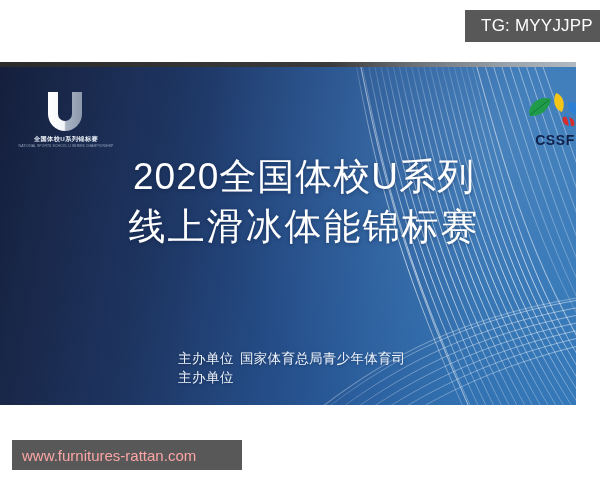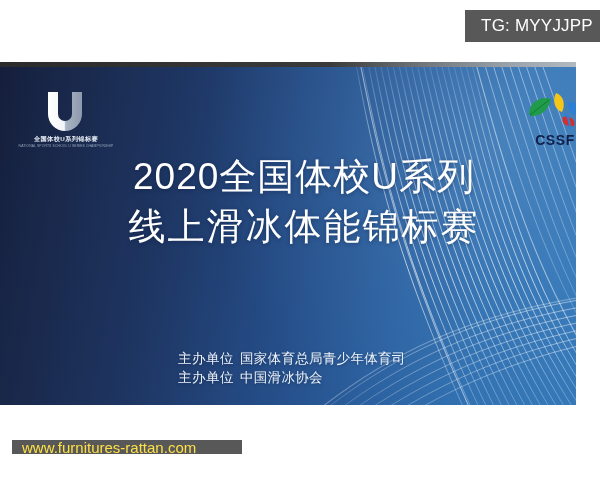--- a/index.html
+++ b/index.html
@@ -16,22 +16,22 @@
   .tg-badge{
     position:absolute;left:465px;top:10px;width:144px;height:32px;
     background:#585858;color:#ffffff;
     display:flex;align-items:center;justify-content:center;
     font-size:17px;letter-spacing:.2px;white-space:nowrap;
     z-index:40;
   }
 
   
   .site-badge{
-    position:absolute;left:12px;top:440px;width:230px;height:14px;
-    background:#585858;color:#fde047;
+    position:absolute;left:12px;top:440px;width:230px;height:30px;
+    background:#585858;color:#fca5a5;
     display:flex;align-items:center;justify-content:flex-start;
     padding-left:10px;box-sizing:border-box;
     font-size:15px;white-space:nowrap;
     z-index:40;
   }
 
   
   .banner{
     position:absolute;left:0;top:62px;width:576px;height:343px;
     overflow:hidden;
@@ -232,21 +232,20 @@
       <div class="org-row">
         <div class="org-label">主办单位</div>
         <div class="org-vals">
           <div class="org-val">国家体育总局青少年体育司</div>
         </div>
       </div>
 
       <div class="org-row">
         <div class="org-label">主办单位</div>
         <div class="org-vals">
-          <div class="org-val">中国滑冰协会</div>
         </div>
       </div>
 
     </div>
   </div>
 
   <div class="site-badge">www.furnitures-rattan.com</div>
 
 </div>
 

